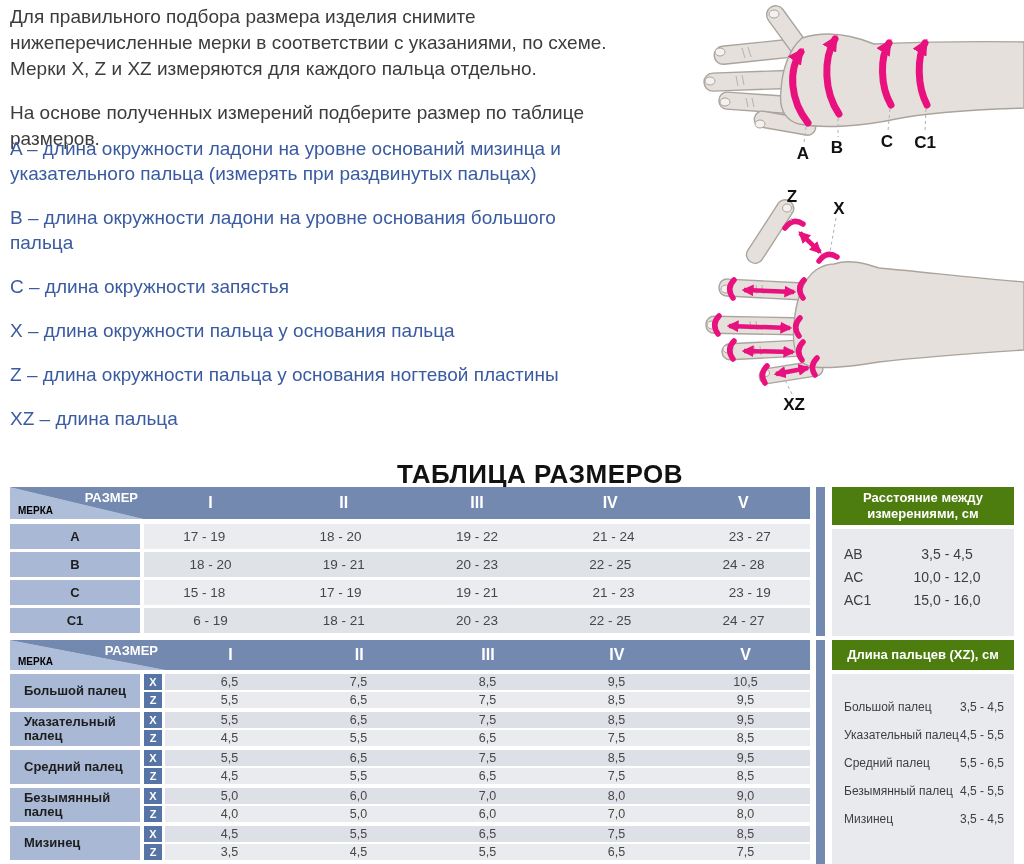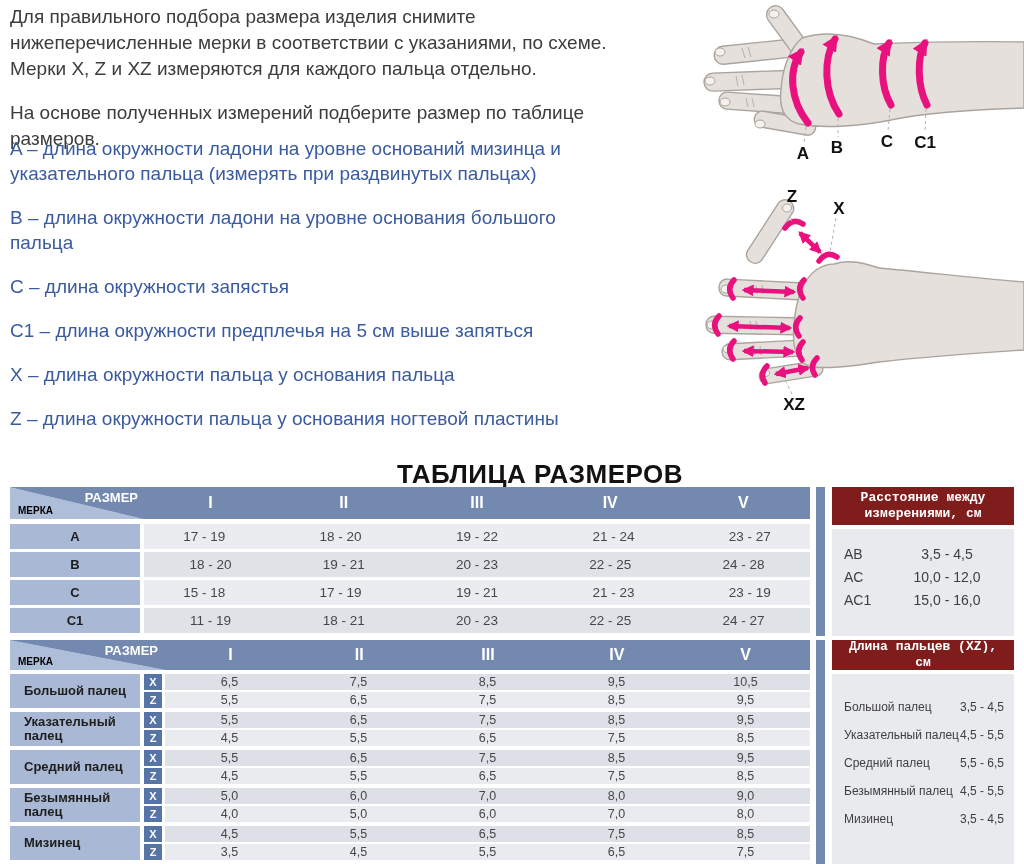--- a/index.html
+++ b/index.html
@@ -53,22 +53,22 @@
   .subrow{display:flex;height:16px;}
   .subrow + .subrow{margin-top:2px;}
   .badge{width:18px;background:#5674a5;color:#fff;font-size:11px;font-weight:bold;
          display:flex;align-items:center;justify-content:center;}
   .band2{flex:1;margin-left:3px;display:grid;grid-template-columns:repeat(5,1fr);
          align-items:center;text-align:center;font-size:12.5px;color:#474747;}
   .band2.x{background:#dde1e7;}
   .band2.z{background:#e9ebef;}
 
   
-  .p-head{background:#7f1d1d;color:#fff;font-weight:bold;font-size:13px;line-height:16px;
-          text-align:center;padding:3px 6px;display:flex;align-items:center;justify-content:center;font-family:Liberation Mono, monospace;}
+  .p-head{background:#4d7c0f;color:#fff;font-weight:bold;font-size:13px;line-height:16px;
+          text-align:center;padding:3px 6px;display:flex;align-items:center;justify-content:center;}
   .p-head.h2lines{height:32px;}
   .p-head.h1line{height:24px;}
   .p-body{background:#e8eaee;flex:1;margin-top:4px;padding:14px 10px 4px 12px;}
   .p1-row{display:flex;font-size:14px;color:#3e3e3e;line-height:23px;}
   .p1-row .k{width:46px;}
   .p1-row .v{flex:1;text-align:center;}
   .p2-row{display:flex;justify-content:space-between;font-size:12px;color:#3e3e3e;
           margin-bottom:14px;margin-top:4px;}
 
   
@@ -83,23 +83,23 @@
 
   <div class="intro">
     <p>Для правильного подбора размера изделия снимите нижеперечисленные мерки в соответствии с указаниями, по схеме. Мерки X, Z и XZ измеряются для каждого пальца отдельно.</p>
     <p>На основе полученных измерений подберите размер по таблице размеров.</p>
   </div>
 
   <div class="measure-list">
     <div class="measure-item">A – длина окружности ладони на уровне оснований мизинца и указательного пальца (измерять при раздвинутых пальцах)</div>
     <div class="measure-item">B – длина окружности ладони на уровне основания большого пальца</div>
     <div class="measure-item">C – длина окружности запястья</div>
-    <div class="measure-item">C1 – длина окружности предплечья на 5 см выше запяться</div>
     <div class="measure-item">X – длина окружности пальца у основания пальца</div>
     <div class="measure-item">Z – длина окружности пальца у основания ногтевой пластины</div>
+    <div class="measure-item">XZ – длина пальца</div>
   </div>
 
   <div class="hand1">
     <svg width="340" height="165" viewBox="0 0 340 165">
       <defs>
         <marker id="ah1" markerUnits="userSpaceOnUse" markerWidth="16" markerHeight="16" viewBox="0 0 10 10" refX="7" refY="5" orient="auto-start-reverse">
           <path d="M0,0 L10,5 L0,10 z" fill="#e8117d"></path>
         </marker>
       </defs>
       <g fill="#e5e0db" stroke="#aba49e" stroke-width="1.4" stroke-linejoin="round">
@@ -240,21 +240,21 @@
             <span>15 - 18</span>
             <span>17 - 19</span>
             <span>19 - 21</span>
             <span>21 - 23</span>
             <span>23 - 19</span>
           </div>
         </div>
         <div class="t-row">
           <div class="lbl">C1</div>
           <div class="band dark">
-            <span>11 - 19</span>
+            <span>6 - 19</span>
             <span>18 - 21</span>
             <span>20 - 23</span>
             <span>22 - 25</span>
             <span>24 - 27</span>
           </div>
         </div>
       </div>
       <div class="vbar"></div>
       <div class="panel">
         <div class="p-head h2lines">Расстояние между измерениями, см</div>

